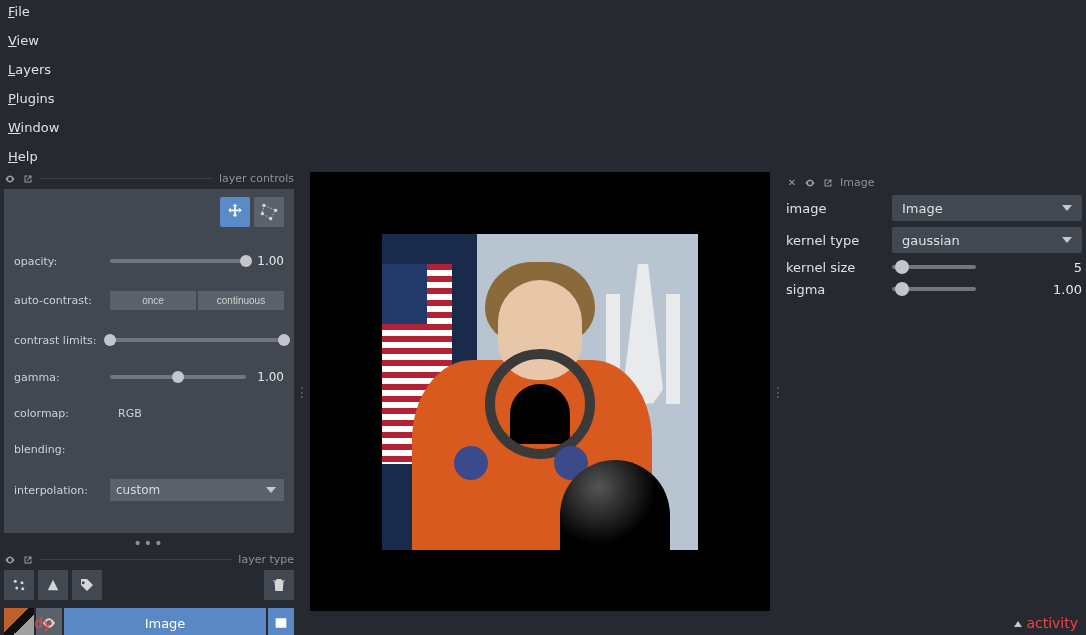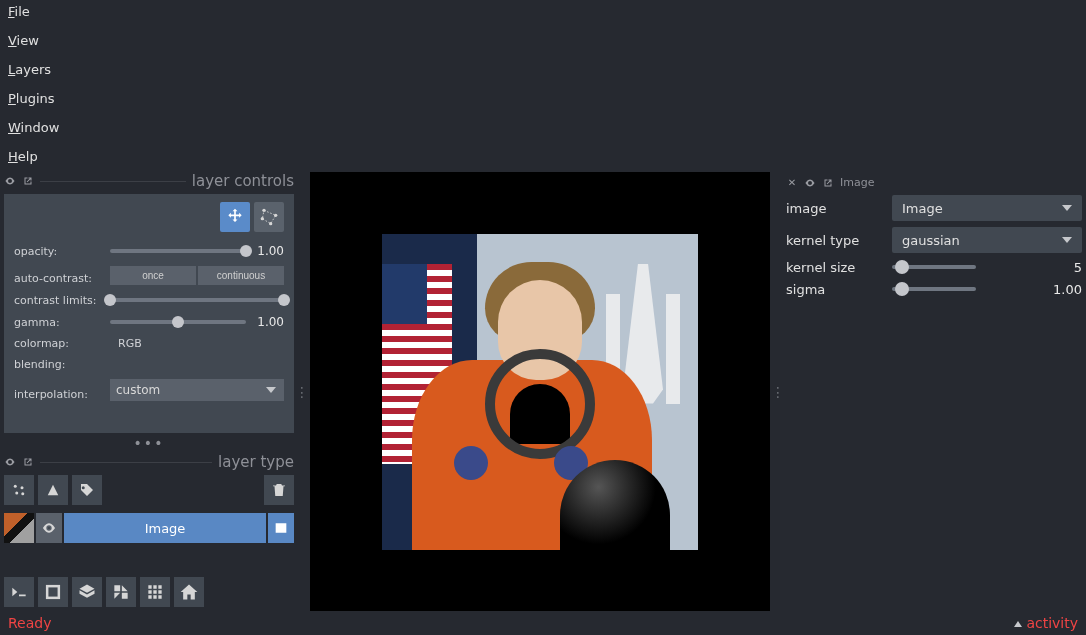--- a/index.html
+++ b/index.html
@@ -39,21 +39,21 @@
     width: 290px;
     display: flex;
     flex-direction: column;
     gap: 4px;
   }
 
   .panel-header {
     display: flex;
     align-items: center;
     gap: 6px;
-    font-size: 15px;
+    font-size: 11px;
     color: #8e9097;
     text-align: right;
   }
   .panel-header .mini-icon {
     width: 12px; height: 12px;
     display: inline-flex; align-items: center; justify-content: center;
     font-size: 10px; color: #9b9da3;
   }
   .panel-header .hr {
     flex: 1;
@@ -80,24 +80,25 @@
     width: 30px; height: 30px;
     background: #5a626c;
     display: flex; align-items: center; justify-content: center;
     border-radius: 2px;
   }
   .mode-btn.active { background: #5a8bc9; }
   .mode-btn svg { width: 20px; height: 20px; }
 
   .ctrl-row {
     display: flex;
-    align-items: flex-end;
+    align-items: center;
     gap: 4px;
     font-size: 11px;
     color: #cfd1d5;
+    margin-top: 15px;
   }
   .ctrl-row .lbl { width: 92px; }
   .slider-track {
     position: relative;
     flex: 1;
     height: 14px;
     display: flex;
     align-items: center;
   }
   .slider-track .track {

